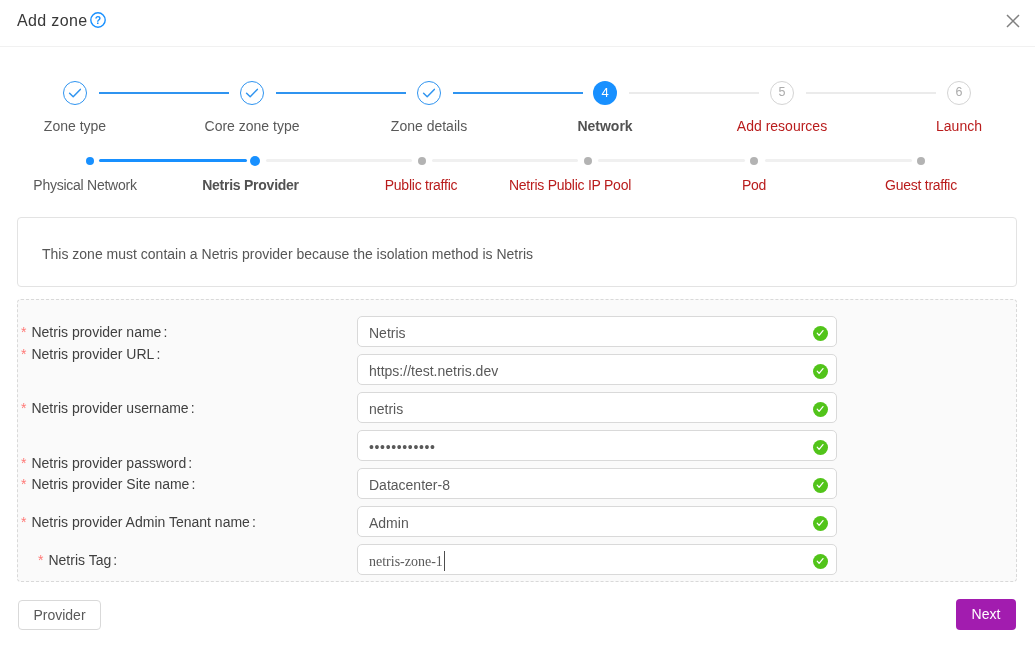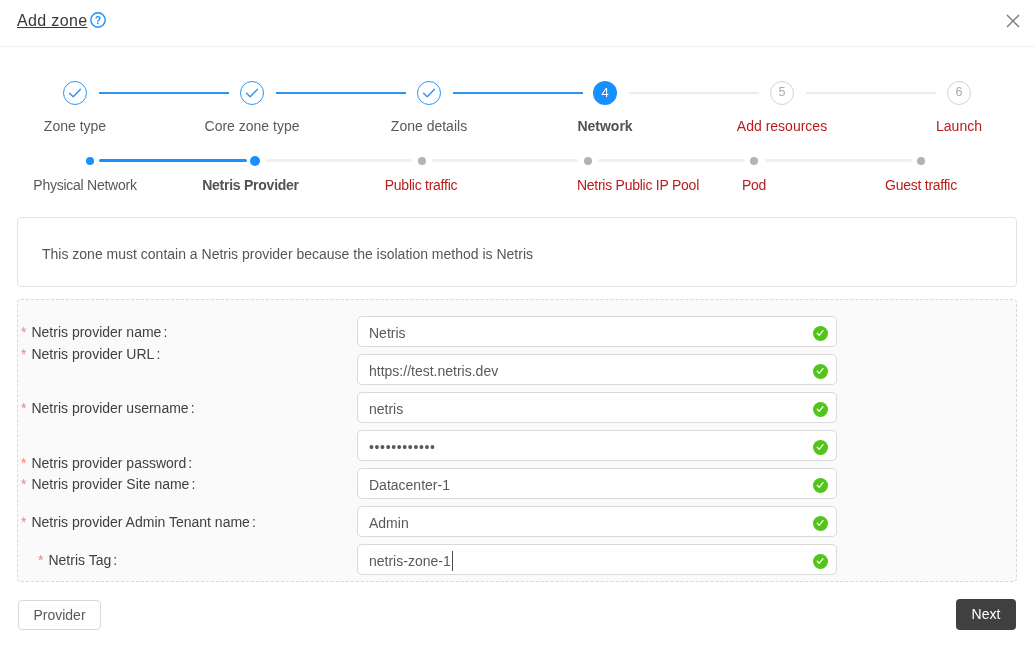--- a/index.html
+++ b/index.html
@@ -1,19 +1,19 @@
 <!DOCTYPE html>
 <html><head>
 <meta charset="utf-8">
 <style>
 * { margin:0; padding:0; box-sizing:border-box; }
 html,body { width:1035px; height:653px; background:#fff; font-family:"Liberation Sans", sans-serif; overflow:hidden; }
 body { position:relative; }
 .abs { position:absolute; }
-.title { left:17px; top:12px; font-size:16px; font-weight:400; color:#383838; letter-spacing:0.35px;text-decoration:underline; }
+.title { left:17px; top:12px; font-size:16px; font-weight:400; color:#383838; letter-spacing:0.35px; }
 .hr { left:0; top:45.5px; width:1035px; height:1.3px; background:#f1f1f1; }
 
 
 .stepline { top:92.3px; height:1.4px; }
 .blue-line { background:#2f94f0; }
 .gray-line { background:#ebebeb; }
 .stepcircle { top:81px; width:24px; height:24px; border-radius:50%; }
 .fin { border:1.4px solid #2f94f0; background:#fff; }
 .act { background:#1890ff; color:#fff; text-align:center; line-height:24px; font-size:13px; }
 .wait { border:1.2px solid #d4d4d4; color:#ababab; text-align:center; line-height:21.5px; font-size:12.5px; }
@@ -37,21 +37,21 @@
 
 .formbox { left:17px; top:298.5px; width:1000px; height:283px; border:1px dashed #d9d9d9; border-radius:4px; background:#fafafa; }
 .flabel { width:330px; text-align:left; font-size:14px; color:#404040; }
 .flabel .req { color:#ff7875; margin-right:5px; }
 .flabel .cl { margin-left:2px; }
 .finput { left:357px; width:480px; height:31px; background:#fff; border:1px solid #d9d9d9; border-radius:5px; font-size:14px; color:#595959; line-height:29px; padding-left:11px; padding-top:2px; }
 .fcheck { left:813px; width:15px; height:15px; }
 
 
 .btn-prev { left:18px; top:600px; width:83px; height:30px; background:#fff; border:1px solid #d9d9d9; border-radius:4px; color:#595959; font-size:14px; text-align:center; line-height:28px; }
-.btn-next { left:956px; top:599px; width:60px; height:31px; background:#404040; border-radius:4px; color:#fff; font-size:14px; text-align:center; line-height:31px; }
+.btn-next { left:956px; top:599px; width:60px; height:31px; background:#a21caf; border-radius:4px; color:#fff; font-size:14px; text-align:center; line-height:31px; }
 </style>
 </head>
 <body>
 <div class="abs title">Add zone</div>
 <svg class="abs" style="left:89.5px;top:12px" width="16" height="16" viewBox="0 0 16 16">
   <circle cx="8" cy="8" r="7.2" fill="none" stroke="#1890ff" stroke-width="1.4"></circle>
   <text x="8" y="11.8" font-size="10.5" font-weight="bold" fill="#1890ff" text-anchor="middle" font-family="Liberation Sans">?</text>
 </svg>
 <svg class="abs" style="left:1006px;top:14px" width="14" height="14" viewBox="0 0 14 14">
   <path d="M1 1 L13 13 M13 1 L1 13" stroke="#808080" stroke-width="1.5" fill="none"></path>
@@ -95,21 +95,21 @@
 <div class="abs dot dotblue" style="left:86px;"></div>
 <div class="abs dot" style="left:417.5px;"></div>
 <div class="abs dot" style="left:583.5px;"></div>
 <div class="abs dot" style="left:750px;"></div>
 <div class="abs dot" style="left:917px;"></div>
 <div class="abs handle"></div>
 
 <div class="abs sliderlabel slc" style="left:-5px;">Physical Network</div>
 <div class="abs sliderlabel sla" style="left:160.5px;">Netris Provider</div>
 <div class="abs sliderlabel slw" style="left:331px;">Public traffic</div>
-<div class="abs sliderlabel slw" style="left:519px;text-align:right;">Netris Public IP Pool</div>
+<div class="abs sliderlabel slw" style="left:480px;">Netris Public IP Pool</div>
 <div class="abs sliderlabel slw" style="left:664px;">Pod</div>
 <div class="abs sliderlabel slw" style="left:831px;">Guest traffic</div>
 
 <div class="abs infobox"></div>
 <div class="abs infotext">This zone must contain a Netris provider because the isolation method is Netris</div>
 
 <div class="abs formbox"></div>
 
 <div class="abs flabel" style="left:21px;top:324px;"><span class="req">*</span>Netris provider name<span class="cl">:</span></div>
 <div class="abs finput" style="top:316px;">Netris</div>
@@ -133,34 +133,34 @@
   </svg>
 
 <div class="abs flabel" style="left:21px;top:438px;margin-top:17px;"><span class="req">*</span>Netris provider password<span class="cl">:</span></div>
 <div class="abs finput" style="top:430px;letter-spacing:0.65px;font-size:14px;">••••••••••••</div>
 <svg class="abs fcheck" style="top:439.5px;" viewBox="0 0 15 15">
     <circle cx="7.5" cy="7.5" r="7.5" fill="#52c41a"></circle>
     <path d="M4.2 7.2 L6.1 9.3 L10 4.6" stroke="#fff" stroke-width="1.25" fill="none" stroke-linecap="round" stroke-linejoin="round"></path>
   </svg>
 
 <div class="abs flabel" style="left:21px;top:476px;"><span class="req">*</span>Netris provider Site name<span class="cl">:</span></div>
-<div class="abs finput" style="top:468px;">Datacenter-1</div>
+<div class="abs finput" style="top:468px;">Datacenter-8</div>
 <svg class="abs fcheck" style="top:477.5px;" viewBox="0 0 15 15">
     <circle cx="7.5" cy="7.5" r="7.5" fill="#52c41a"></circle>
     <path d="M4.2 7.2 L6.1 9.3 L10 4.6" stroke="#fff" stroke-width="1.25" fill="none" stroke-linecap="round" stroke-linejoin="round"></path>
   </svg>
 
 <div class="abs flabel" style="left:21px;top:514px;"><span class="req">*</span>Netris provider Admin Tenant name<span class="cl">:</span></div>
 <div class="abs finput" style="top:506px;">Admin</div>
 <svg class="abs fcheck" style="top:515.5px;" viewBox="0 0 15 15">
     <circle cx="7.5" cy="7.5" r="7.5" fill="#52c41a"></circle>
     <path d="M4.2 7.2 L6.1 9.3 L10 4.6" stroke="#fff" stroke-width="1.25" fill="none" stroke-linecap="round" stroke-linejoin="round"></path>
   </svg>
 
 <div class="abs flabel" style="left:38px;top:552px;"><span class="req">*</span>Netris Tag<span class="cl">:</span></div>
-<div class="abs finput" style="top:544px;">netris-zone-1<span style="display:inline-block;width:1.5px;height:20px;background:#4d4d4d;vertical-align:-5px;margin-left:1px;"></span></div>
+<div class="abs finput" style="top:544px;font-family:Liberation Serif, serif;">netris-zone-1<span style="display:inline-block;width:1.5px;height:20px;background:#4d4d4d;vertical-align:-5px;margin-left:1px;"></span></div>
 <svg class="abs fcheck" style="top:553.5px;" viewBox="0 0 15 15">
     <circle cx="7.5" cy="7.5" r="7.5" fill="#52c41a"></circle>
     <path d="M4.2 7.2 L6.1 9.3 L10 4.6" stroke="#fff" stroke-width="1.25" fill="none" stroke-linecap="round" stroke-linejoin="round"></path>
   </svg>
 
 <div class="abs btn-prev">Provider</div>
 <div class="abs btn-next">Next</div>
 
 </body></html>

